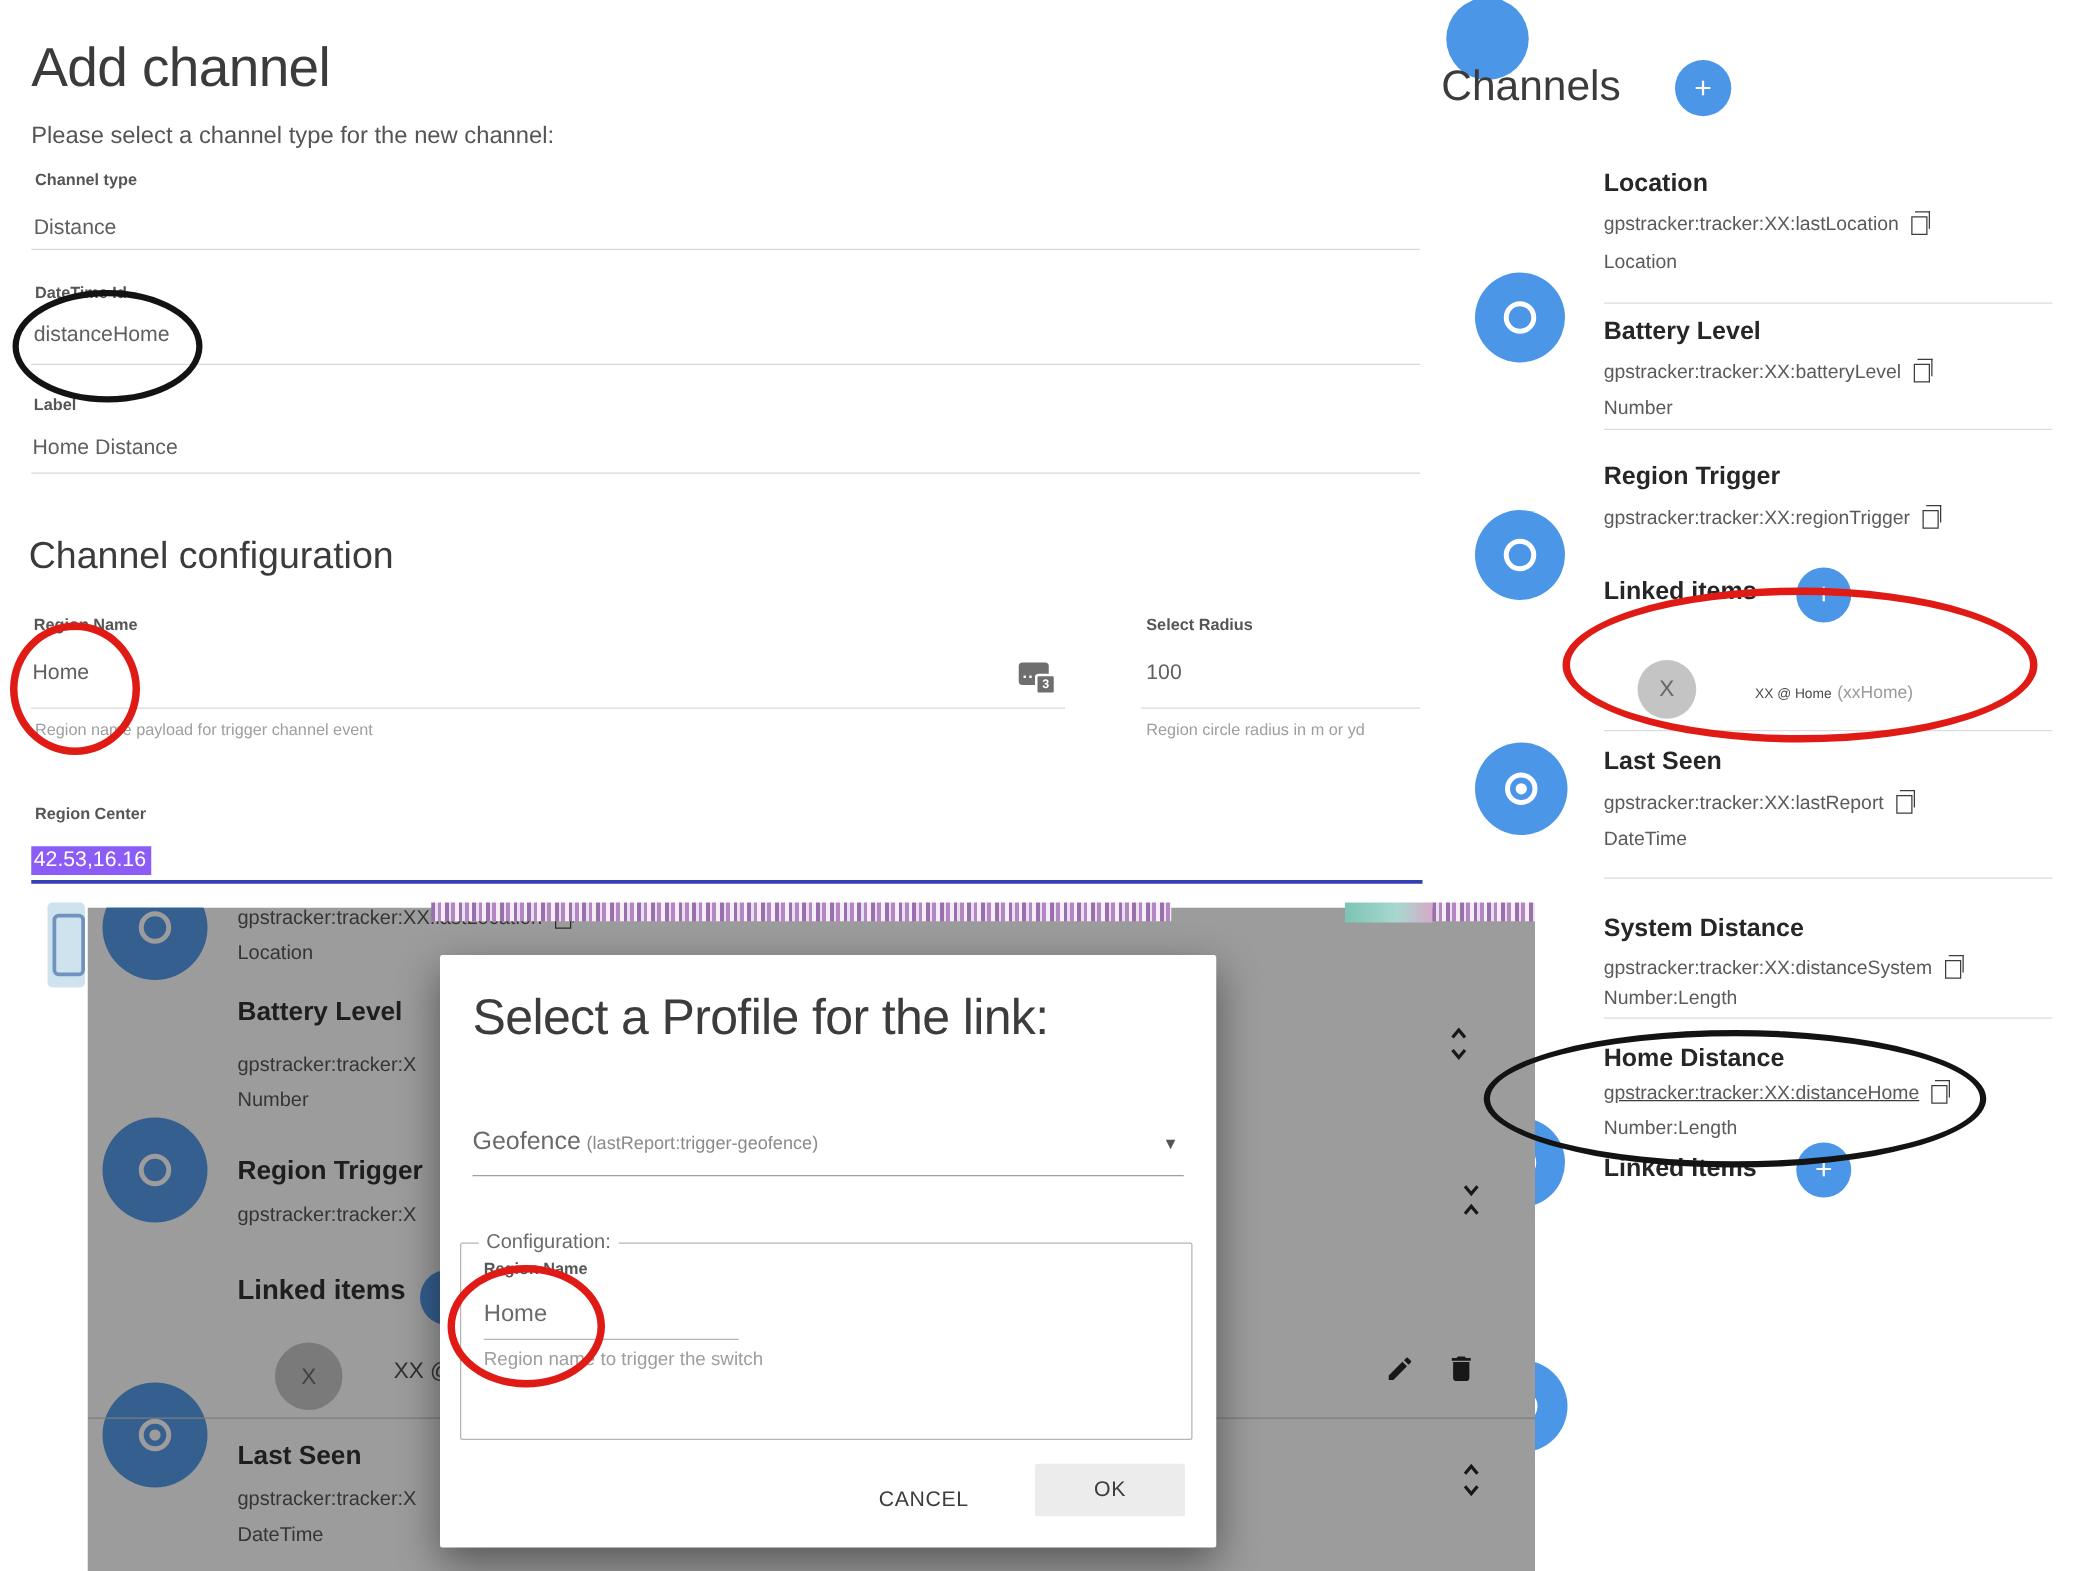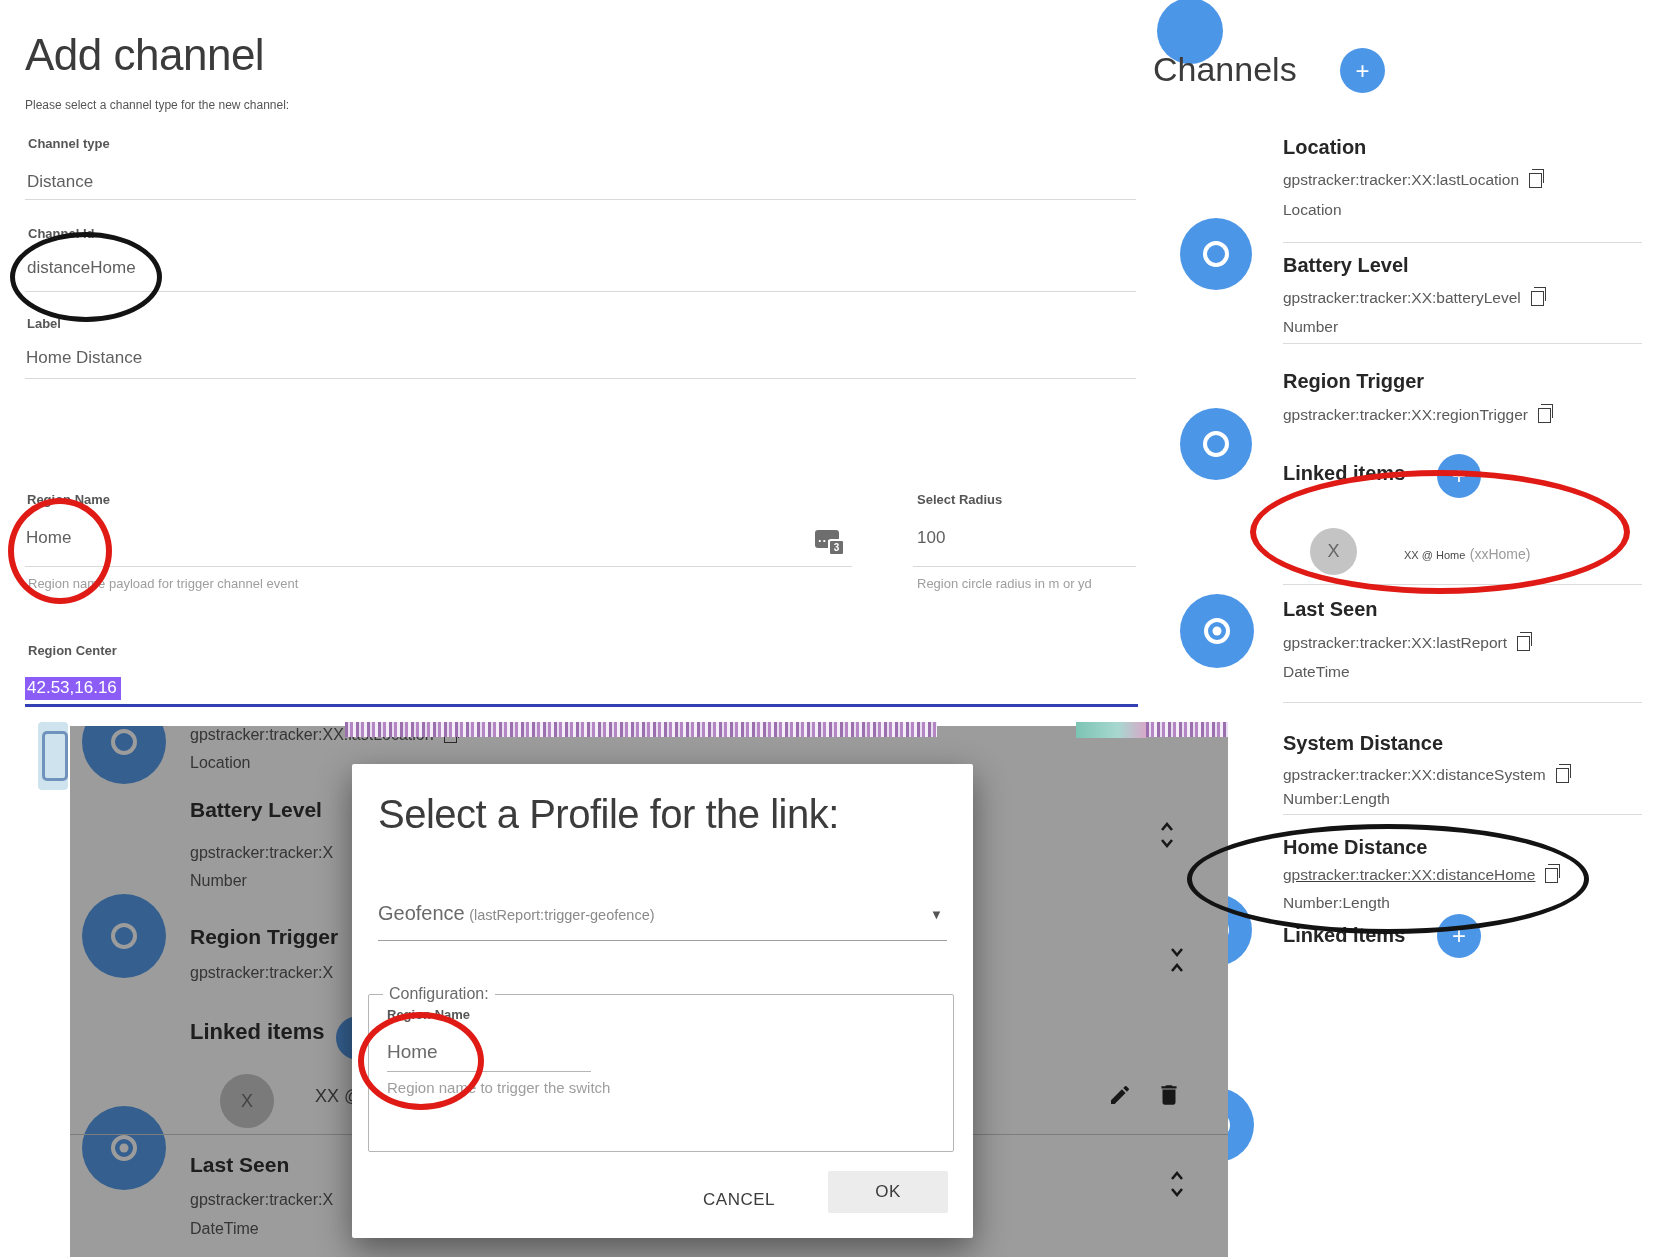--- a/index.html
+++ b/index.html
@@ -2,21 +2,21 @@
 <html><head>
 <meta charset="utf-8">
 <style>
   html,body{margin:0;padding:0;background:#fff;}
   .screen{position:relative;width:1642px;height:1257px;background:#fff;overflow:hidden;
           font-family:"Liberation Sans","DejaVu Sans",sans-serif;color:#3d3d3d;}
   .abs{position:absolute;}
 
   
   .page-title{font-size:44px;font-weight:300;color:#3b3b3b;letter-spacing:-0.5px;}
-  .subtitle{font-size:12px;color:#555;}
+  .subtitle{font-size:19px;color:#555;}
   .lbl{font-size:13px;font-weight:bold;color:#565656;}
   .val{font-size:17px;color:#5f5f5f;}
   .helper{font-size:13px;color:#9e9e9e;}
   .underline{height:1px;background:#d9d9d9;}
   .section-title{font-size:30px;font-weight:300;color:#3b3b3b;}
   .selection-chip{background:#8b5cf6;color:#fff;font-size:17px;padding:1px 4px 2px 2px;}
   .focus-bar{height:3px;background:#3340b4;}
 
   
   .kbd-icon{width:24px;height:18px;background:#6e6e6e;border-radius:3px;position:relative;}
@@ -90,28 +90,29 @@
 
 <div class="screen">
 
   <div class="abs page-title" style="left:25px;top:30px;">Add channel</div>
   <div class="abs subtitle" style="left:25px;top:98px;">Please select a channel type for the new channel:</div>
 
   <div class="abs lbl" style="left:28px;top:136px;">Channel type</div>
   <div class="abs val" style="left:27px;top:172px;">Distance</div>
   <div class="abs underline" style="left:25px;top:199px;width:1111px;"></div>
 
-  <div class="abs lbl" style="left:28px;top:226px;">Channel Id</div>
+  <div class="abs lbl" style="left:28px;top:226px;">DateTime Id</div>
   <div class="abs val" style="left:27px;top:258px;">distanceHome</div>
   <div class="abs underline" style="left:25px;top:291px;width:1111px;"></div>
 
   <div class="abs lbl" style="left:27px;top:316px;">Label</div>
   <div class="abs val" style="left:26px;top:348px;">Home Distance</div>
   <div class="abs underline" style="left:25px;top:378px;width:1111px;"></div>
 
+  <div class="abs section-title" style="left:23px;top:428px;">Channel configuration</div>
 
   <div class="abs lbl" style="left:27px;top:492px;">Region Name</div>
   <div class="abs val" style="left:26px;top:528px;">Home</div>
   <div class="abs kbd-icon" style="left:815px;top:530px;">
     <span class="dots">...</span>
     <span class="badge">3</span>
   </div>
   <div class="abs underline" style="left:25px;top:566px;width:827px;"></div>
   <div class="abs helper" style="left:28px;top:576px;">Region name payload for trigger channel event</div>
 

